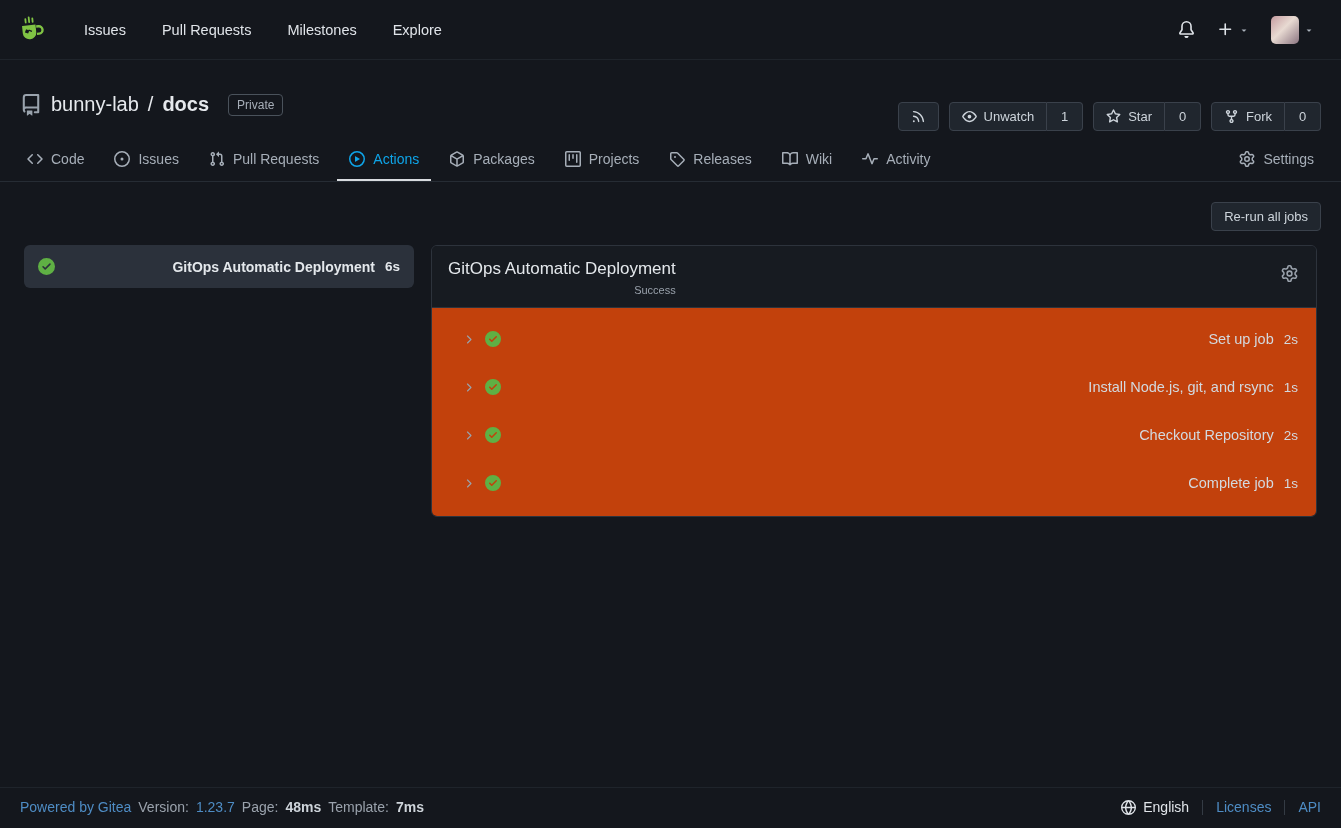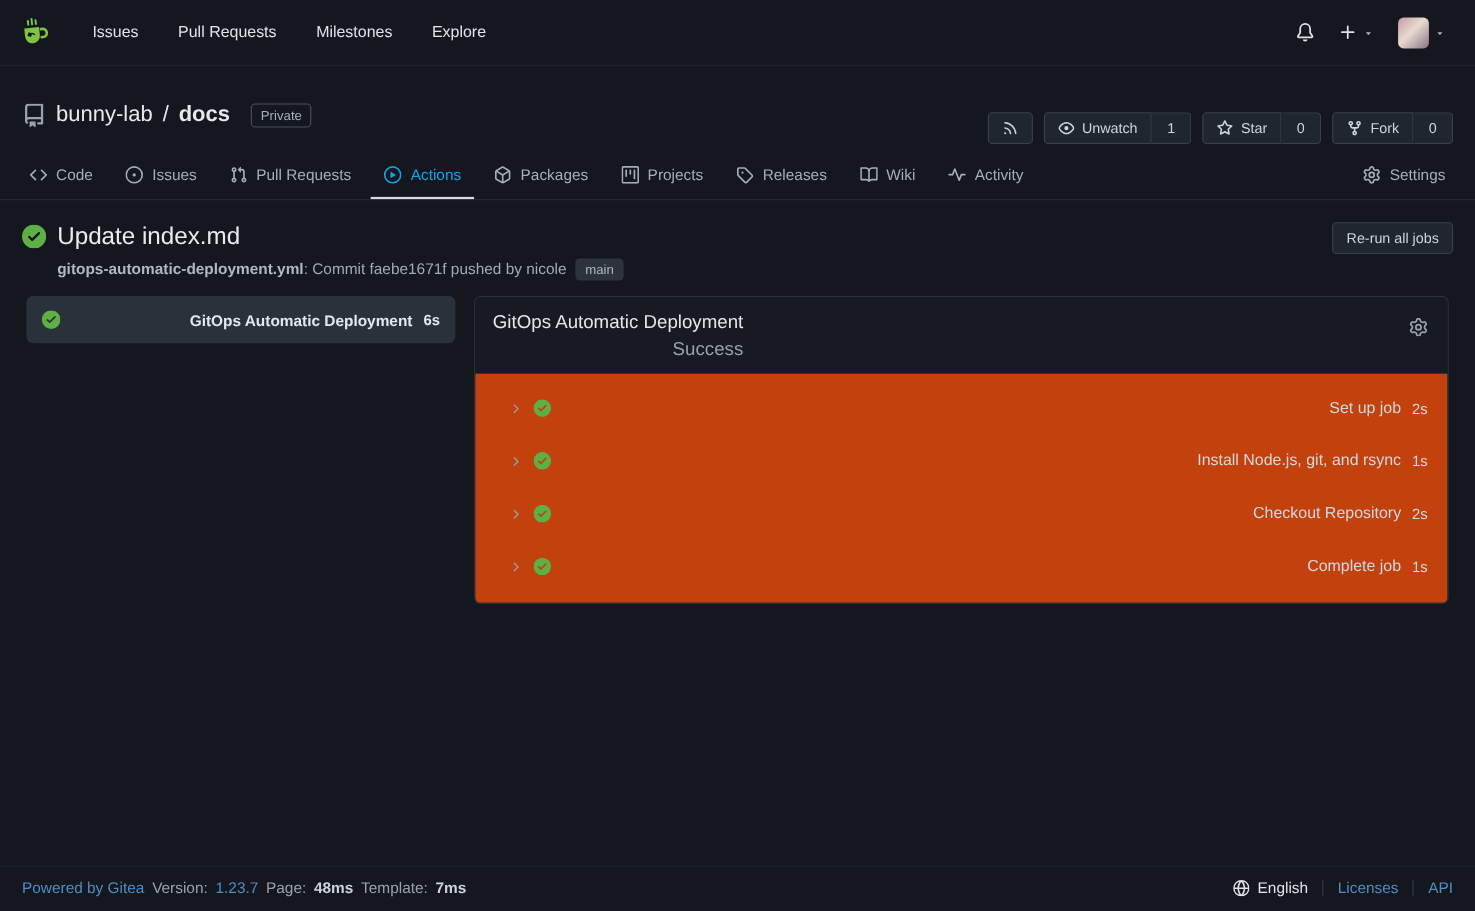--- a/index.html
+++ b/index.html
@@ -59,21 +59,21 @@
   .jobs-sidebar { width:390px; flex:none; }
   .job-item { display:flex; align-items:center; gap:10px; padding:13px 14px; border-radius:6px;
     background:#2b313b; cursor:pointer; }
   .job-item .ic { width:17px; height:17px; color:#5fb044; }
   .job-name { font-weight:700; color:#e4e8ec; font-size:14px; flex:1; }
   .job-duration { font-weight:700; color:#e4e8ec; font-size:13.5px; }
 
   .run-panel { flex:1; border:1px solid #2d333c; border-radius:6px; overflow:hidden; }
   .panel-header { display:flex; align-items:flex-start; padding:13px 16px 11px; background:#171b21; border-bottom:1px solid #2d333c; }
   .panel-title { font-size:17px; color:#e4e8ec; }
-  .panel-status { margin-top:5px; font-size:17px; color:#99a1ab; }
+  .panel-status { margin-top:5px; font-size:11px; color:#99a1ab; }
   .panel-gear { margin-left:auto; color:#99a1ab; cursor:pointer; padding:6px 2px; }
   .panel-gear .ic { width:17px; height:17px; }
   .steps { background:#c2410c; padding:7px 0 9px; }
   .step { display:flex; align-items:center; gap:10px; height:48px; padding:0 18px 0 30px; cursor:pointer; }
   .step .chev { width:13px; height:13px; color:#99a1ab; }
   .step .check { width:16px; height:16px; color:#5fb044; }
   .step-name { color:#d3d9df; font-size:14.5px; flex:1; }
   .step-duration { color:#d3d9df; font-size:13.5px; }
 
   
@@ -304,29 +304,20 @@
   <span class="tab-spacer"></span>
   <span class="tab">
     <svg class="ic">
         <use href="#i-gear"></use>
       </svg>
     <span>Settings</span>
   </span>
 </div>
 
 <section class="run-header">
-  <div>
-    <div class="run-title-row">
-      <svg class="ic">
-          <use href="#i-check"></use>
-        </svg>
-      <span class="run-title">Update index.md</span>
-    </div>
-    <div class="run-sub"><span class="run-workflow">gitops-automatic-deployment.yml</span><span>: Commit faebe1671f pushed by nicole</span><span class="badge-branch">main</span></div>
-  </div>
   <button class="btn btn-rerun">Re-run all jobs</button>
 </section>
 
 <main class="content">
   <aside class="jobs-sidebar">
     <div class="job-item">
       <svg class="ic">
           <use href="#i-check"></use>
         </svg>
       <span class="job-name">GitOps Automatic Deployment</span>

